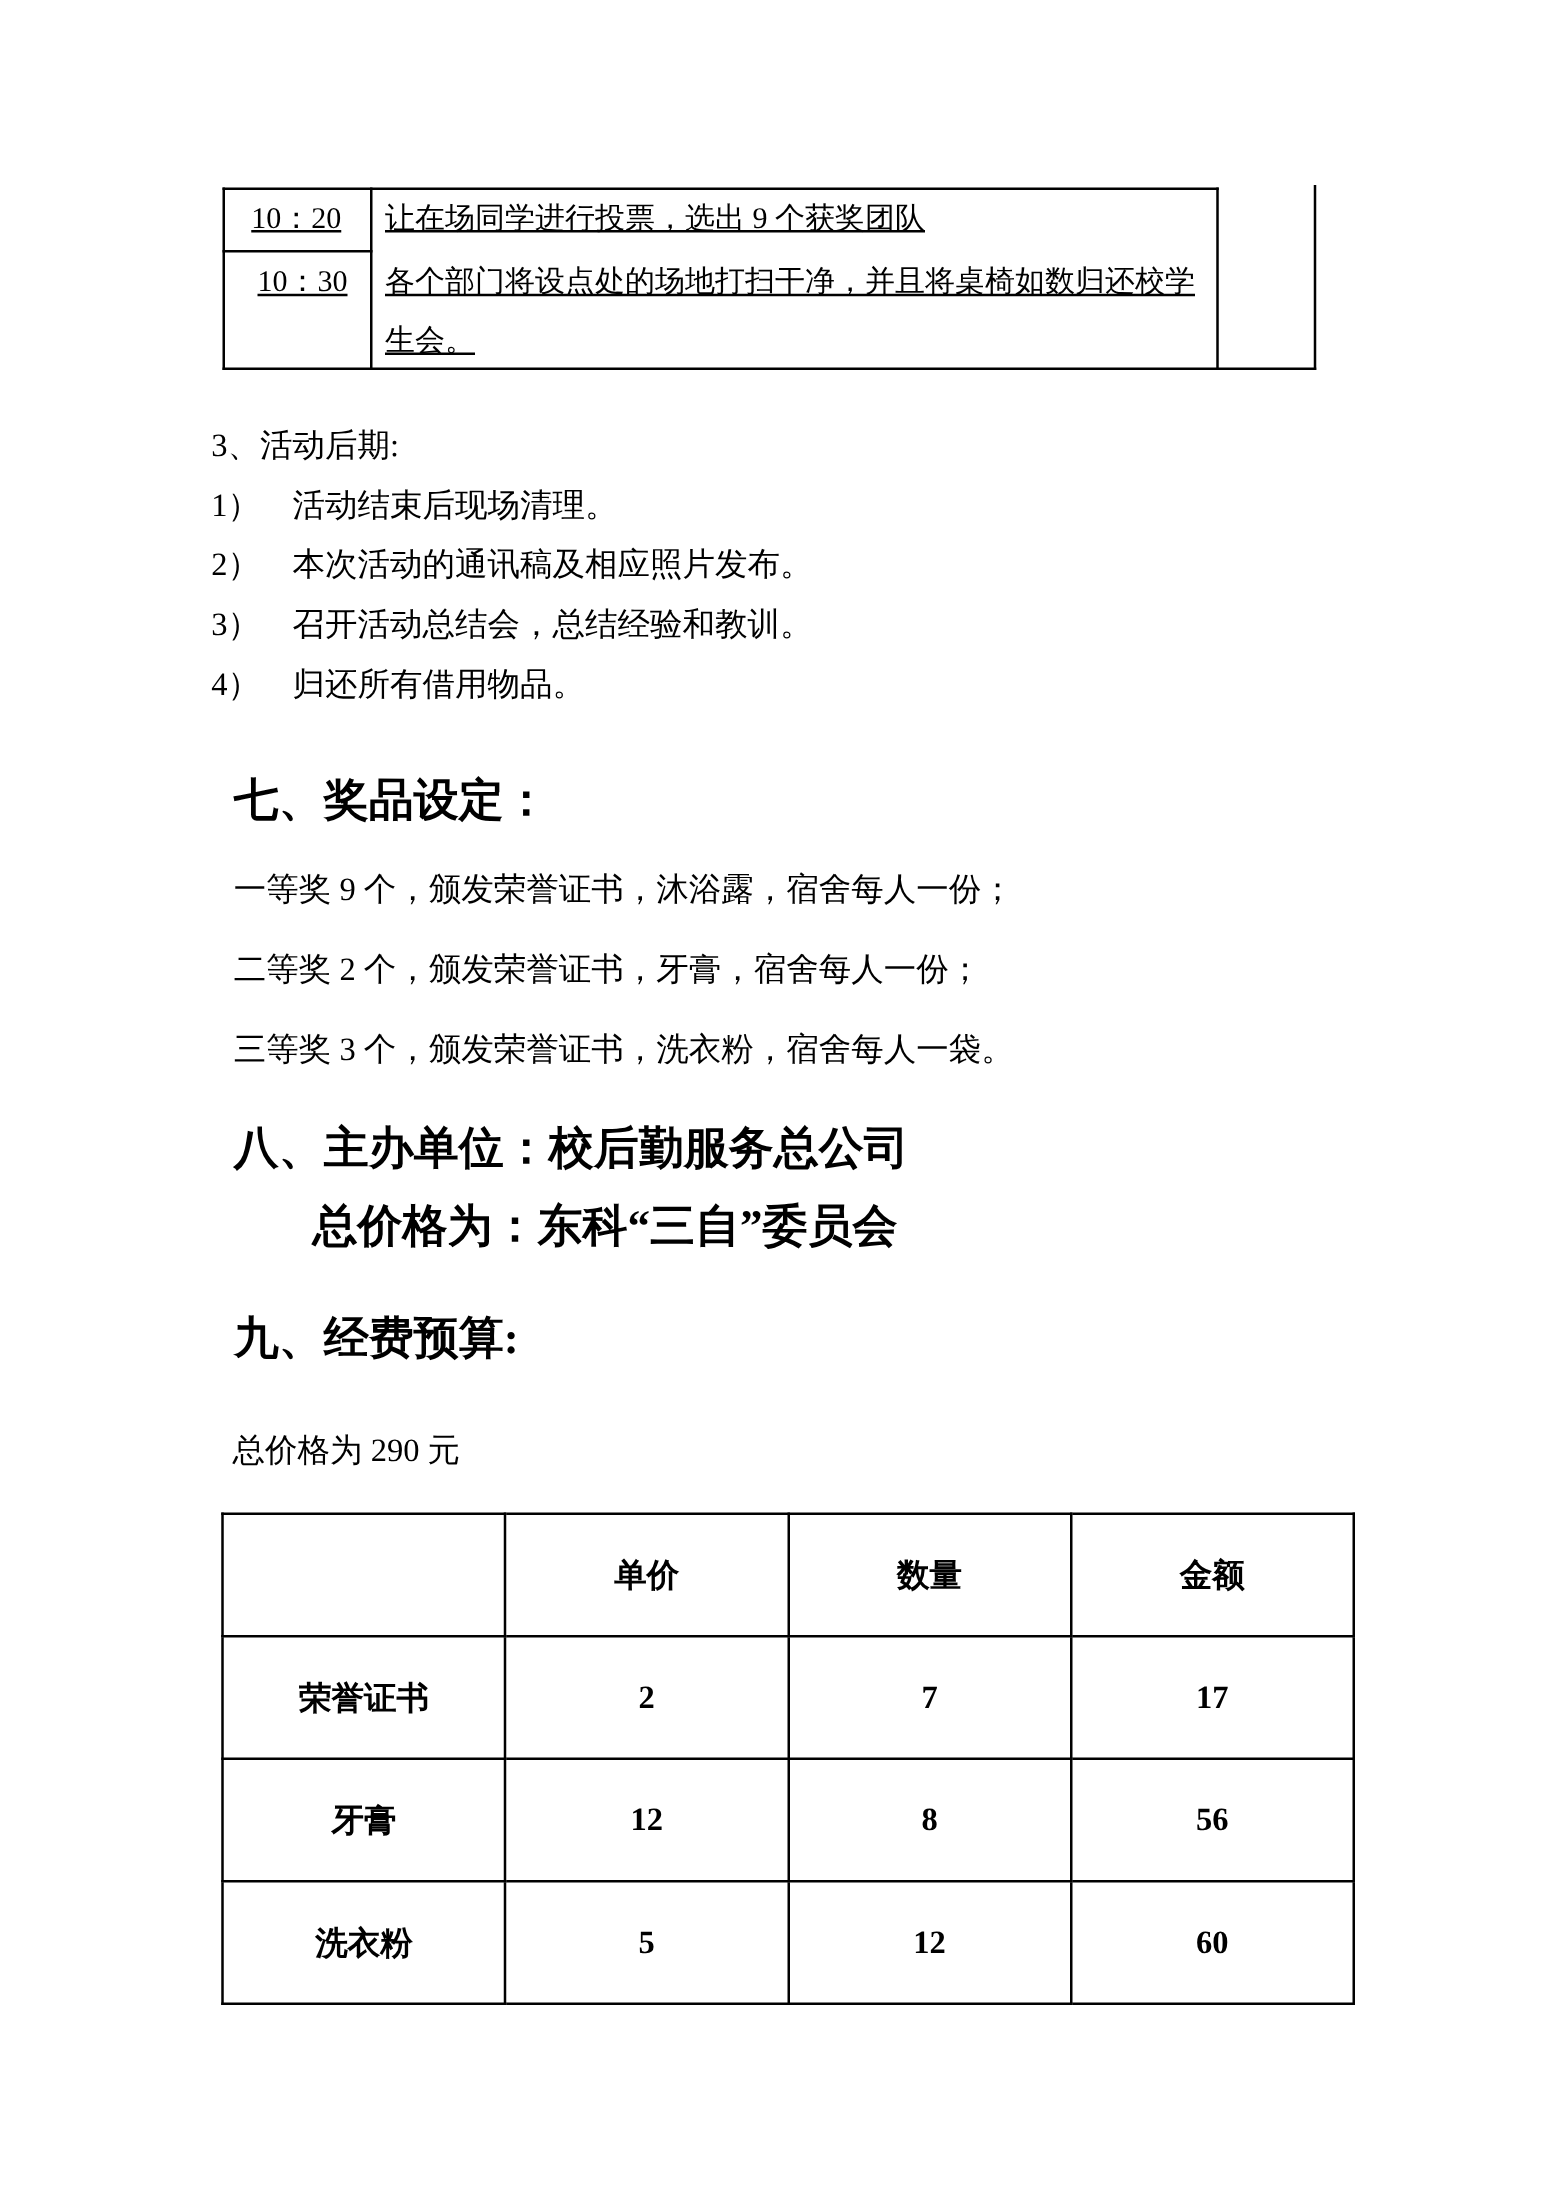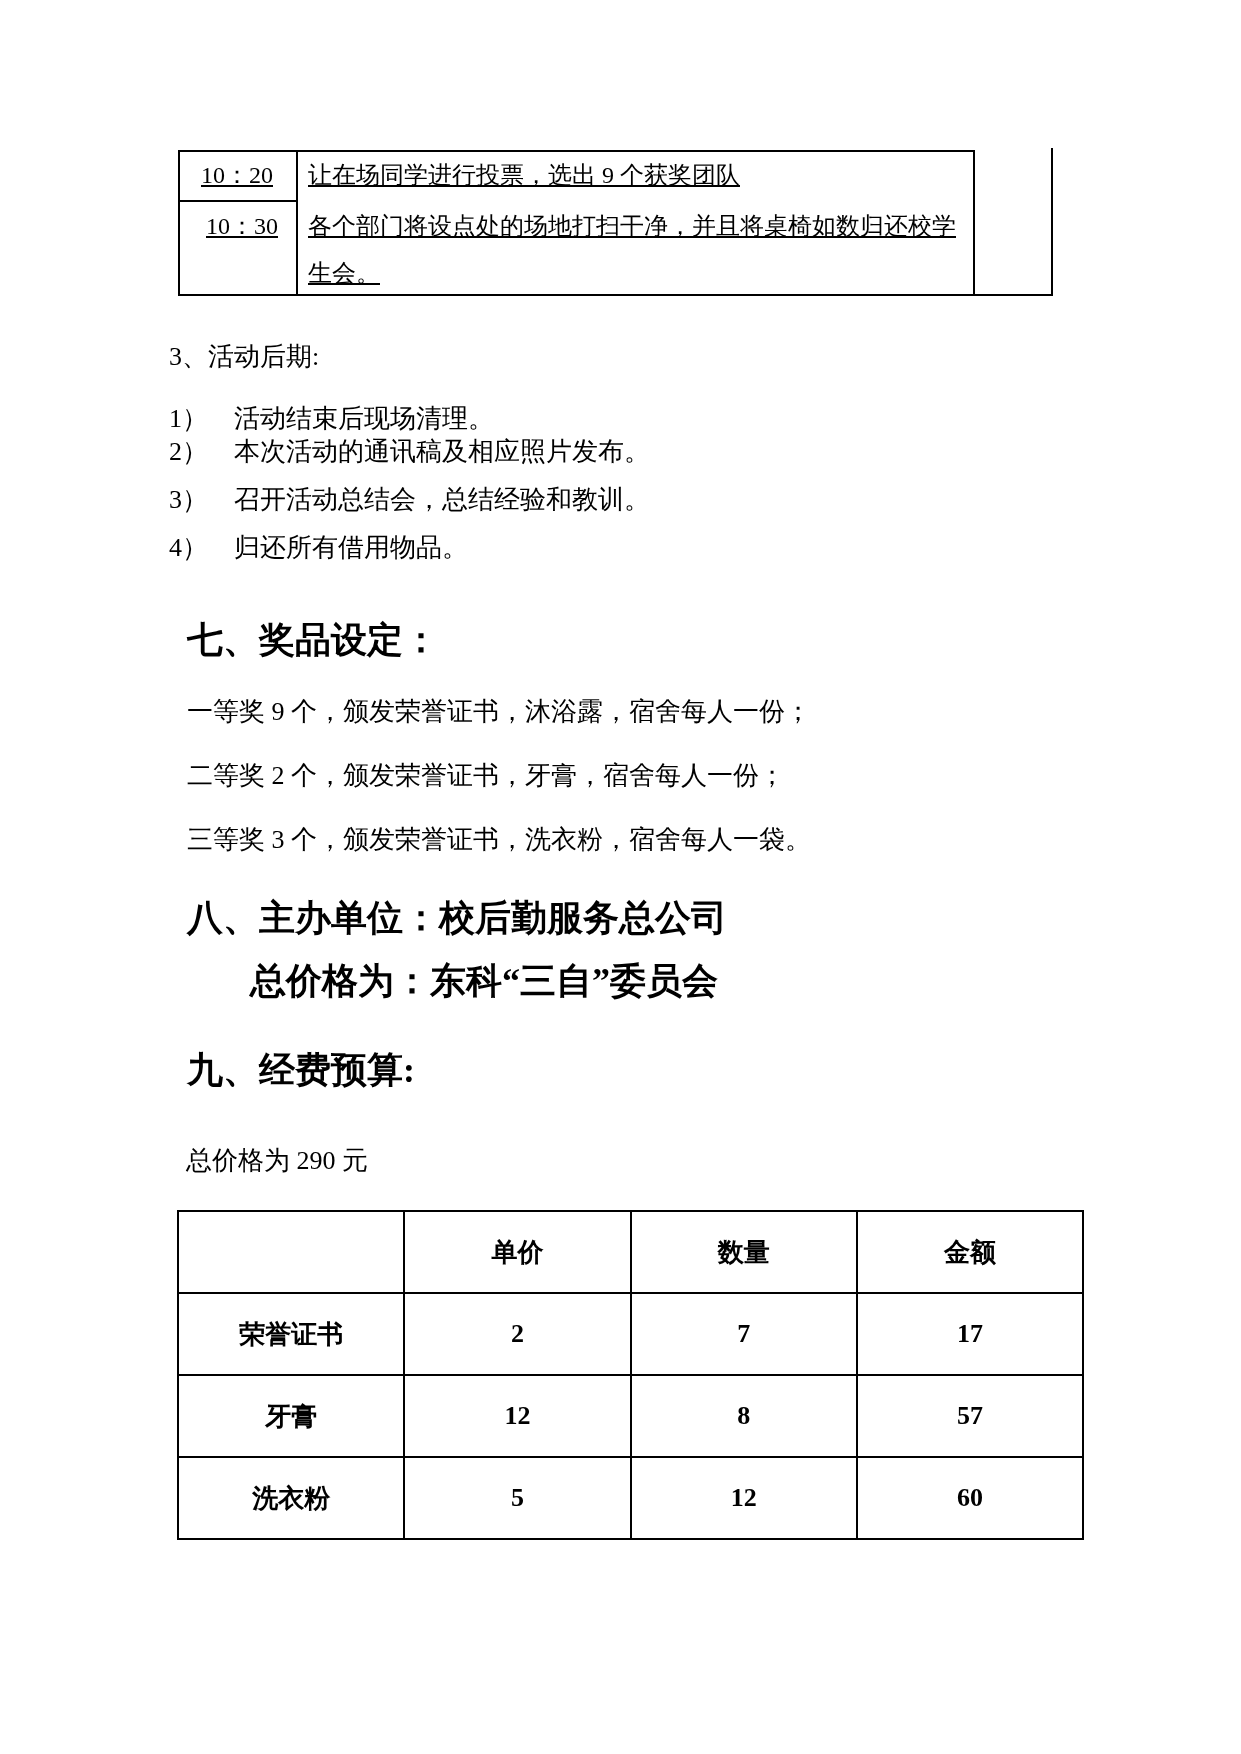--- a/index.html
+++ b/index.html
@@ -20,21 +20,21 @@
   
   #budget-table {
     left: 177px; top: 1210px; width: 907px; height: 330px;
     border-collapse: collapse; table-layout: fixed;
     position: absolute;
   }
   #budget-table td {
     border: 2px solid #000000;
     text-align: center; vertical-align: middle;
     font-size: 26px; font-weight: bold;
-    height: 64px; padding: 0;
+    height: 64px; padding: 16px;
     font-family: "Liberation Serif", "DejaVu Serif", serif;
   }
 </style>
 </head>
 <body>
 
 <div id="schedule" class="abs">
 
   <div class="line" style="left:0; top:0; width:797px; height:2px;"></div>
   <div class="line" style="left:0; top:144px; width:875px; height:2px;"></div>
@@ -45,21 +45,21 @@
   <div class="line" style="left:0; top:50px; width:120px; height:2px;"></div>
 
   <div class="txt t-center" style="left:0; top:12px; width:118px;">10：20</div>
   <div class="txt" style="left:130px; top:12px;">让在场同学进行投票，选出 9 个获奖团队</div>
   <div class="txt t-center" style="left:0; top:63px; width:128px;">10：30</div>
   <div class="txt" style="left:130px; top:63px;">各个部门将设点处的场地打扫干净，并且将桌椅如数归还校学</div>
   <div class="txt" style="left:130px; top:110px;">生会。</div>
 </div>
 
 <div class="abs para" style="left:169px; top:342px;">3、活动后期:</div>
-<div class="abs para" style="left:169px; top:404px;text-align:center;">1）　活动结束后现场清理。</div>
+<div class="abs para" style="left:169px; top:390px;text-align:center;">1）　活动结束后现场清理。</div>
 <div class="abs para" style="left:169px; top:437px;">2）　本次活动的通讯稿及相应照片发布。</div>
 <div class="abs para" style="left:169px; top:485px;">3）　召开活动总结会，总结经验和教训。</div>
 <div class="abs para" style="left:169px; top:533px;">4）　归还所有借用物品。</div>
 
 <div class="abs heading" style="left:187px; top:620px;">七、奖品设定：</div>
 <div class="abs para" style="left:187px; top:697px;">一等奖 9 个，颁发荣誉证书，沐浴露，宿舍每人一份；</div>
 <div class="abs para" style="left:187px; top:761px;">二等奖 2 个，颁发荣誉证书，牙膏，宿舍每人一份；</div>
 <div class="abs para" style="left:187px; top:825px;">三等奖 3 个，颁发荣誉证书，洗衣粉，宿舍每人一袋。</div>
 
 <div class="abs heading" style="left:187px; top:898px;">八、主办单位：校后勤服务总公司</div>
@@ -79,21 +79,21 @@
   <tr>
     <td>荣誉证书</td>
     <td>2</td>
     <td>7</td>
     <td>17</td>
   </tr>
   <tr>
     <td>牙膏</td>
     <td>12</td>
     <td>8</td>
-    <td>57</td>
+    <td>56</td>
   </tr>
   <tr>
     <td>洗衣粉</td>
     <td>5</td>
     <td>12</td>
     <td>60</td>
   </tr>
 </tbody>
   </table>
 

